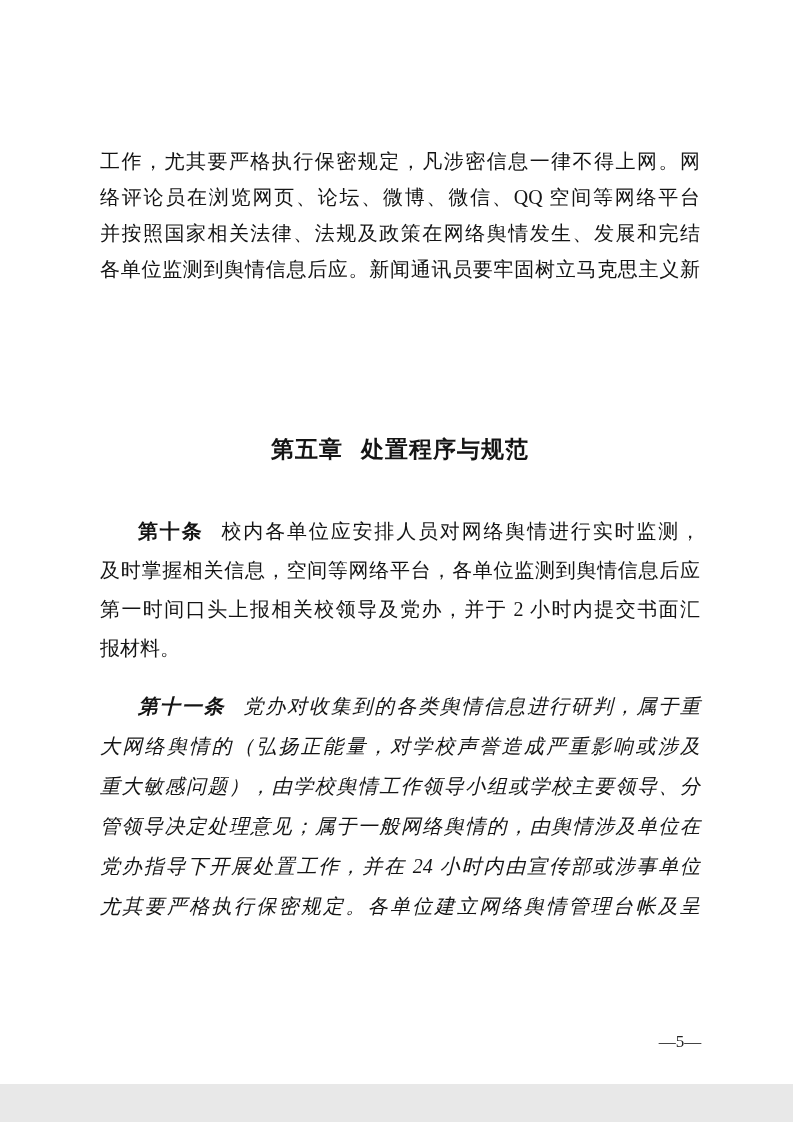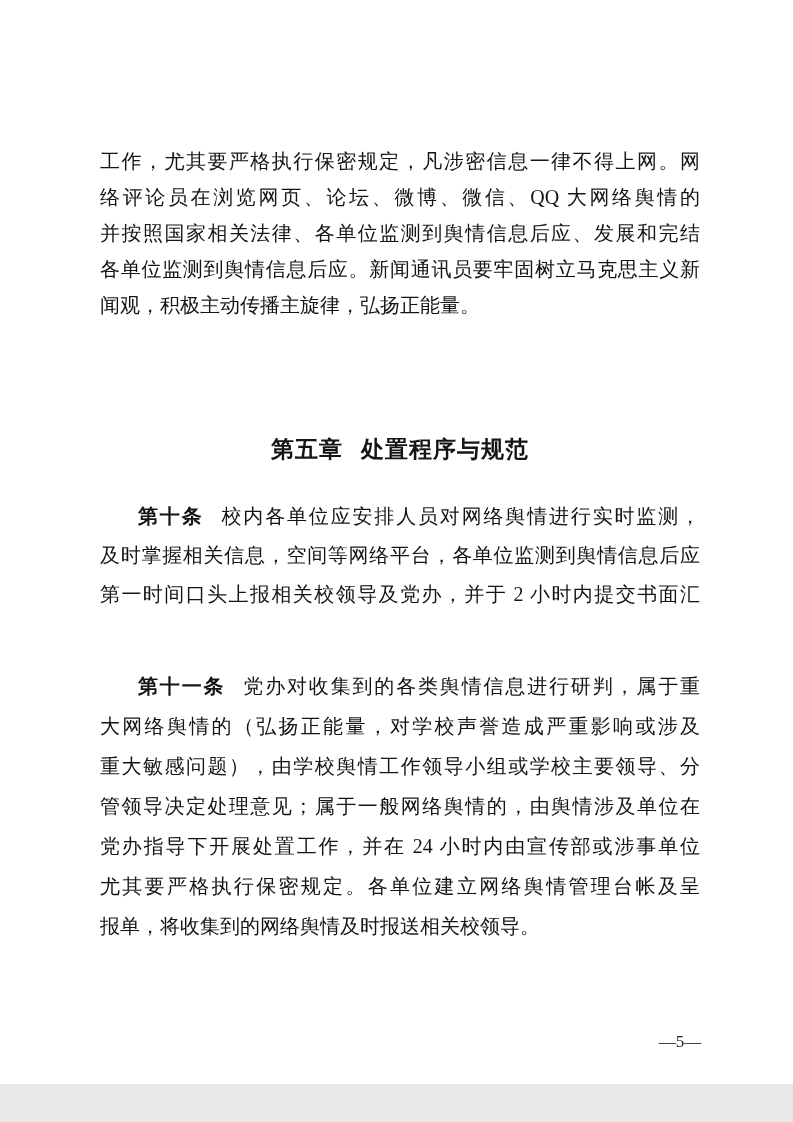--- a/index.html
+++ b/index.html
@@ -32,24 +32,24 @@
   #chapter-heading {
     top: 434px;
     font-size: 23px;
     font-weight: bold;
     text-align: center;
     font-family: "Liberation Sans", "DejaVu Sans", sans-serif;
     letter-spacing: 1px;
   }
   #chapter-heading .chapter-title-gap { margin-left: 18px; }
 
-  #article-10 { top: 497px; }
+  #article-10 { top: 512px; }
   #article-10 .line { font-size: 20px; line-height: 39px; }
 
-  #article-11 { top: 666px; }
+  #article-11 { top: 686px; font-style: italic; }
   #article-11 .line { font-size: 20px; line-height: 40px; }
 
   .indent { padding-left: 38px; }
   .article-label {
     font-weight: bold;
     font-family: "Liberation Sans", "DejaVu Sans", sans-serif;
     margin-right: 18px;
   }
 
   #page-number {
@@ -63,41 +63,40 @@
     color: #222;
   }
 </style>
 </head>
 <body>
 
 <div class="page">
 
   <div class="block" id="para-intro">
     <div class="line">工作，尤其要严格执行保密规定，凡涉密信息一律不得上网。网</div>
-    <div class="line">络评论员在浏览网页、论坛、微博、微信、QQ 大网络舆情的</div>
-    <div class="line">并按照国家相关法律、各单位监测到舆情信息后应、发展和完结</div>
+    <div class="line">络评论员在浏览网页、论坛、微博、微信、QQ 空间等网络平台</div>
+    <div class="line">并按照国家相关法律、法规及政策在网络舆情发生、发展和完结</div>
     <div class="line">各单位监测到舆情信息后应。新闻通讯员要牢固树立马克思主义新</div>
-    <div class="line last">闻观，积极主动传播主旋律，弘扬正能量。</div>
   </div>
 
   <div class="block" id="chapter-heading">
     <span>第五章</span><span class="chapter-title-gap">处置程序与规范</span>
   </div>
 
   <div class="block" id="article-10">
     <div class="line indent"><span class="article-label">第十条</span><span>校内各单位应安排人员对网络舆情进行实时监测，</span></div>
     <div class="line">及时掌握相关信息，空间等网络平台，各单位监测到舆情信息后应</div>
     <div class="line">第一时间口头上报相关校领导及党办，并于 2 小时内提交书面汇</div>
+    <div class="line last">报材料。</div>
   </div>
 
   <div class="block" id="article-11">
     <div class="line indent"><span class="article-label">第十一条</span><span>党办对收集到的各类舆情信息进行研判，属于重</span></div>
     <div class="line">大网络舆情的（弘扬正能量，对学校声誉造成严重影响或涉及</div>
     <div class="line">重大敏感问题），由学校舆情工作领导小组或学校主要领导、分</div>
     <div class="line">管领导决定处理意见；属于一般网络舆情的，由舆情涉及单位在</div>
     <div class="line">党办指导下开展处置工作，并在 24 小时内由宣传部或涉事单位</div>
     <div class="line">尤其要严格执行保密规定。各单位建立网络舆情管理台帐及呈</div>
-    <div class="line last">报单，将收集到的网络舆情及时报送相关校领导。</div>
   </div>
 
   <div id="page-number">—5—</div>
 
 </div>
 
 </body></html>

